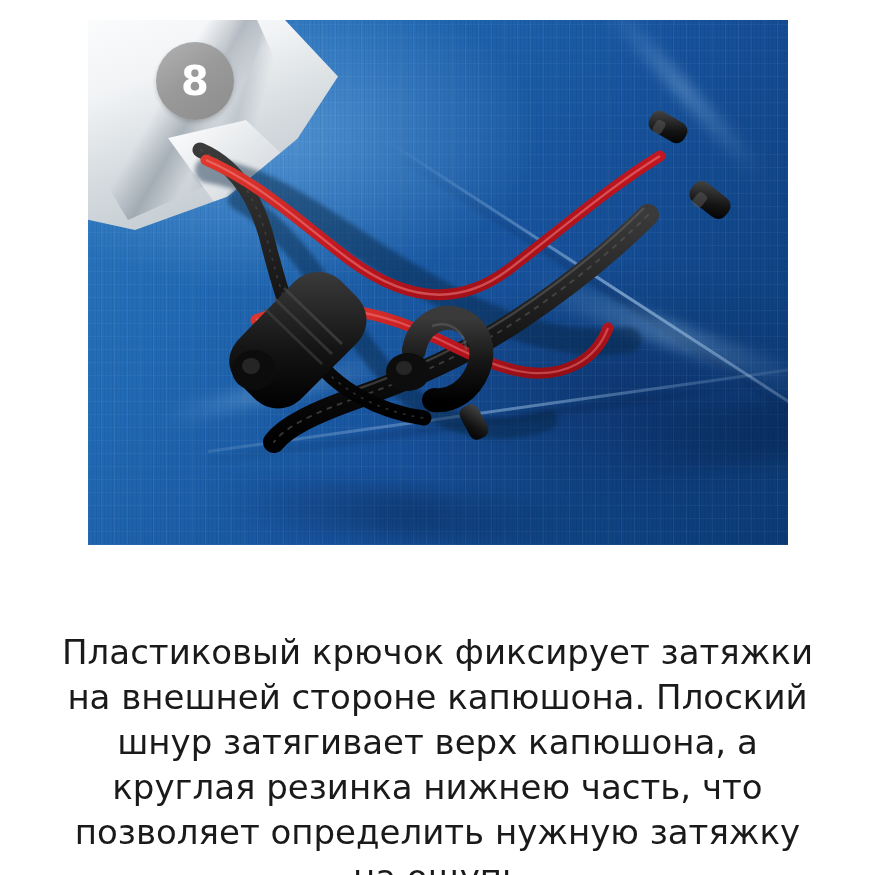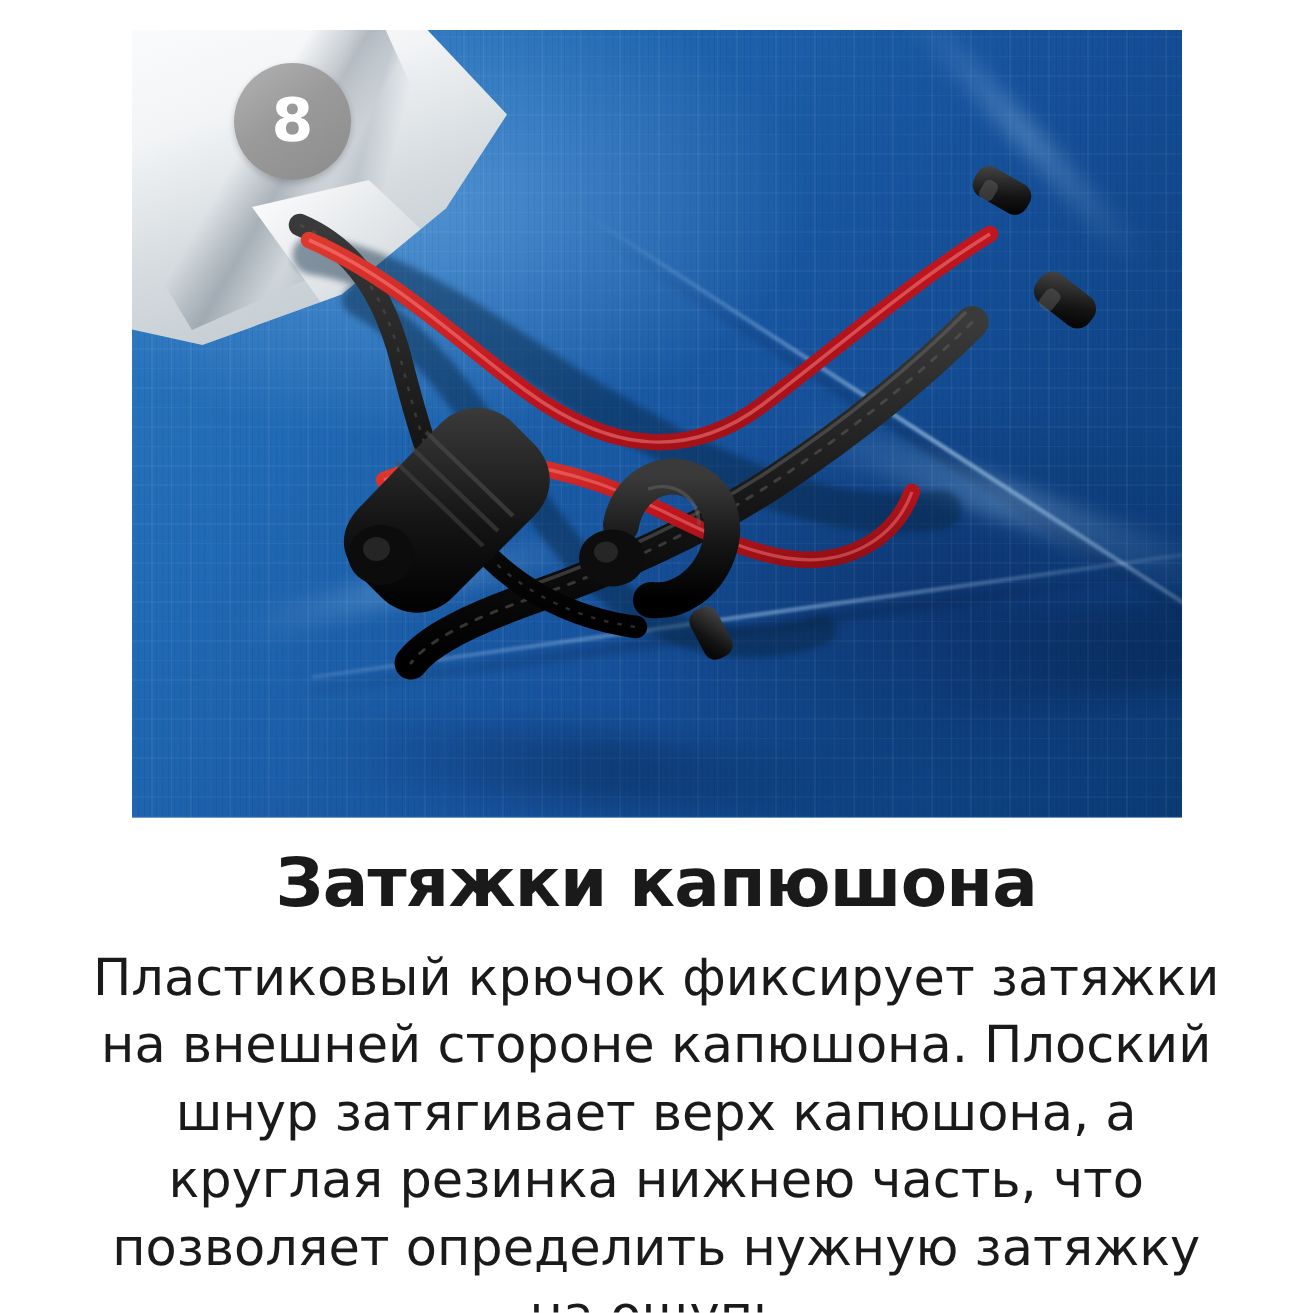--- a/index.html
+++ b/index.html
@@ -278,16 +278,15 @@
       </g>
 
       <g>
         <rect x="368" y="392" width="36" height="20" rx="8" fill="url(#tipGrad)" transform="rotate(62 386 402)"></rect>
       </g>
     </svg>
 
     <div class="badge">8</div>
   </div>
 
-  <div class="title">Затяжки капюшона</div>
   <div class="body">Пластиковый крючок фиксирует затяжки на внешней стороне капюшона. Плоский шнур затягивает верх капюшона, а круглая резинка нижнею часть, что позволяет определить нужную затяжку на ощупь</div>
 
 </div>
 
 </body></html>

